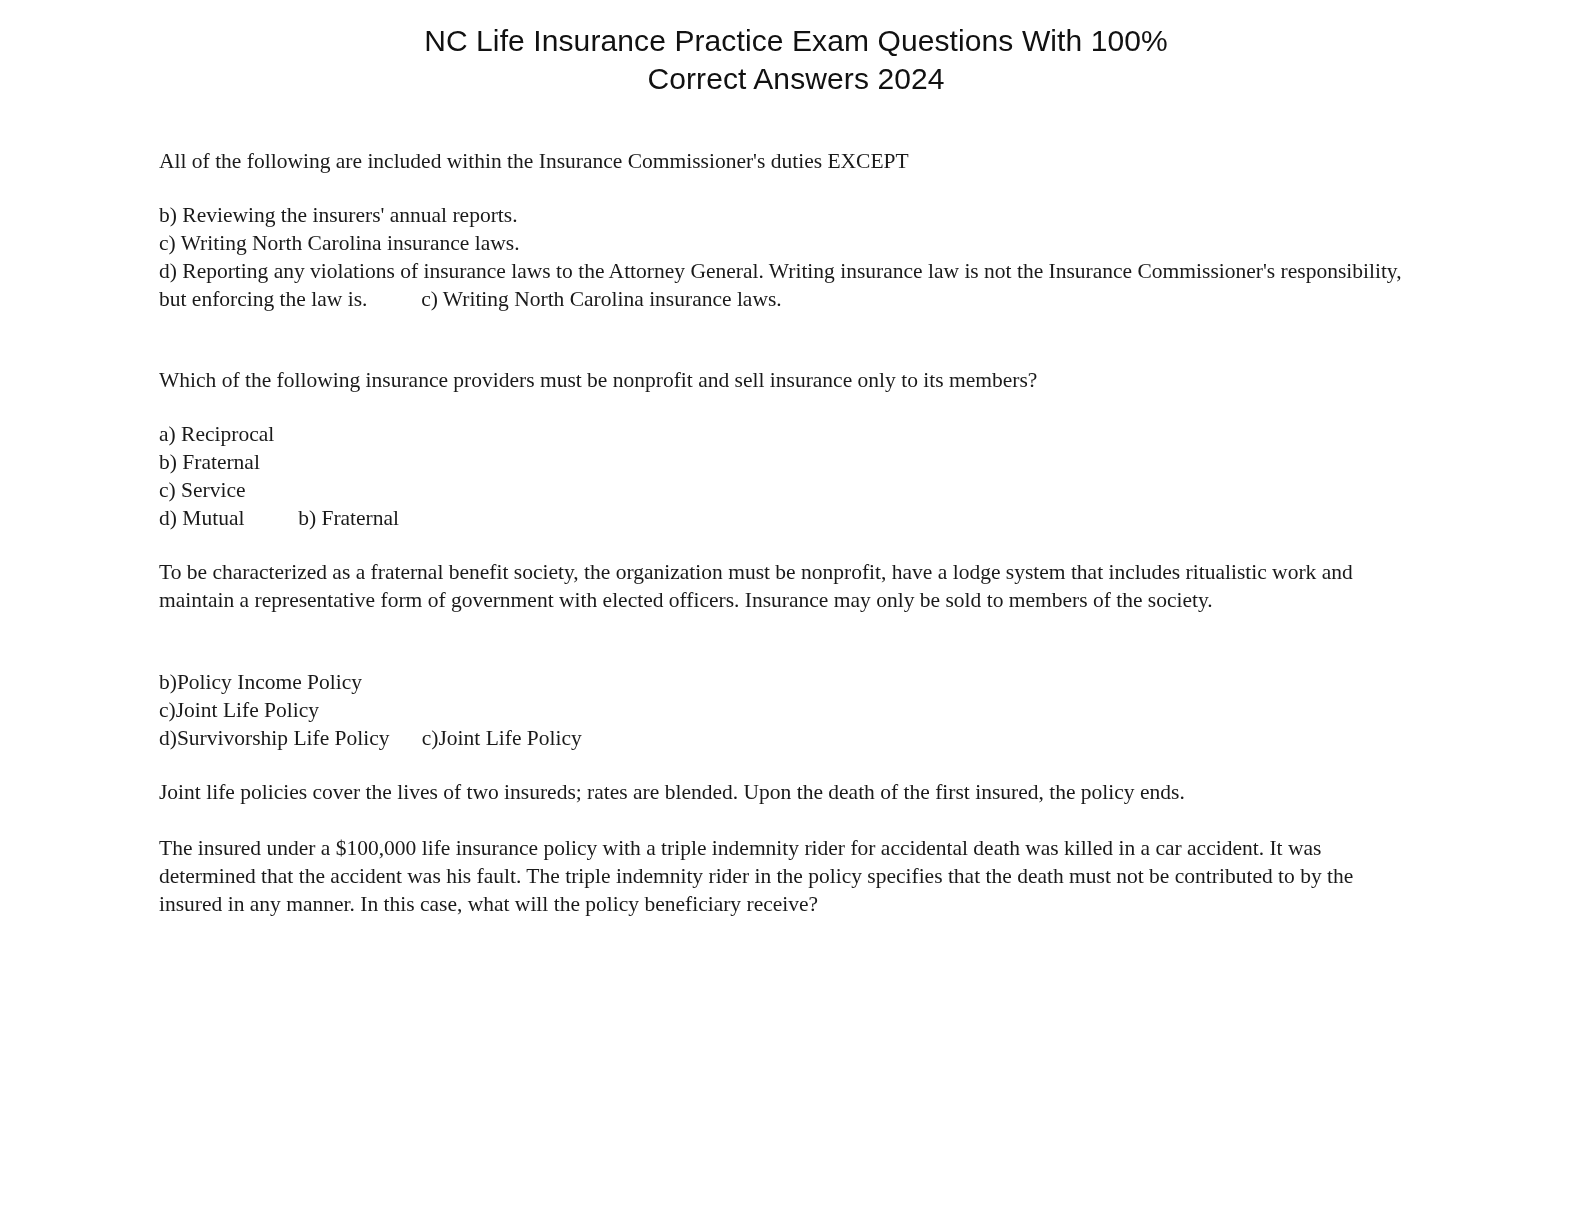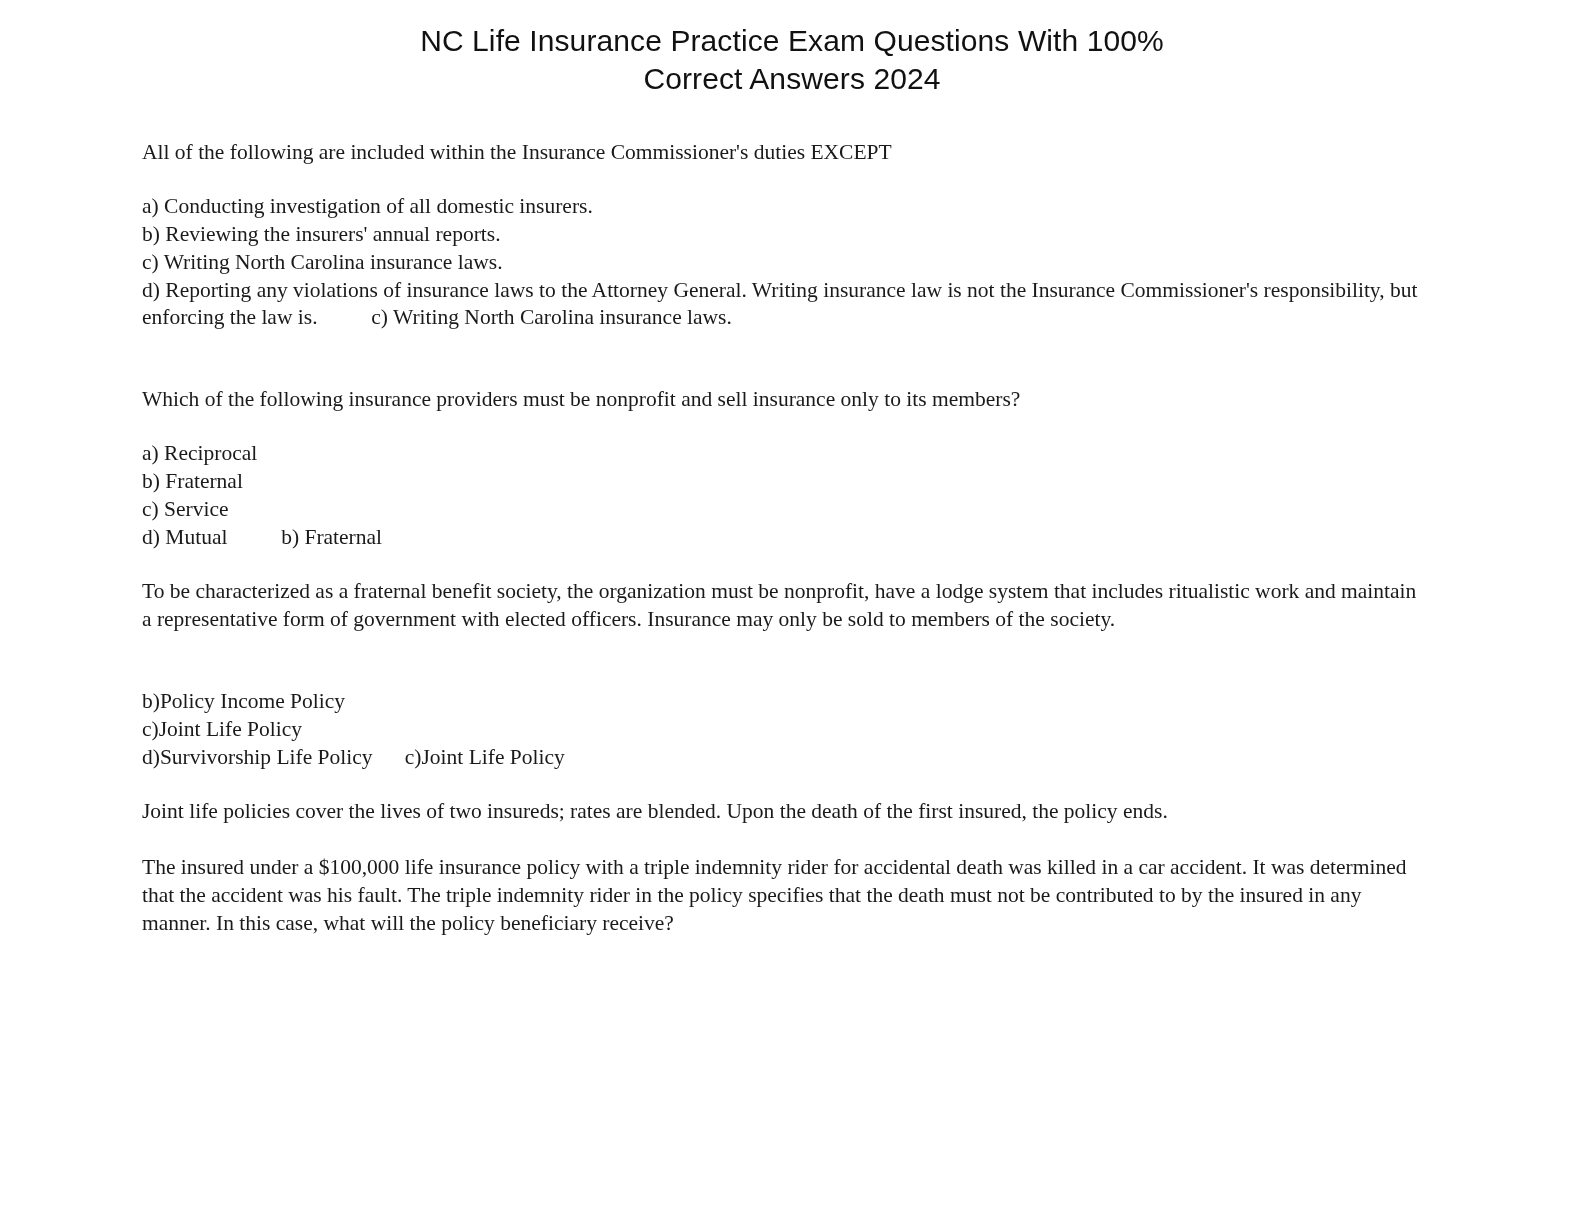--- a/index.html
+++ b/index.html
@@ -11,35 +11,35 @@
     width: 1584px;
     min-height: 1224px;
     font-family: "Liberation Serif", serif;
     color: #1a1a1a;
   }
   .page {
     position: relative;
     width: 1584px;
     min-height: 1224px;
     box-sizing: border-box;
-    padding: 22px 0 0 0;
+    padding: 22px 0 0 8px;
   }
   .doc-title {
     font-family: "Liberation Sans", sans-serif;
     font-size: 30px;
     line-height: 1.28;
     text-align: center;
     font-weight: 400;
     color: #111;
     margin: 0 auto;
     width: 1100px;
     letter-spacing: 0.1px;
   }
   .body-wrap {
-    margin: 0;
+    margin: 9px;
     padding: 0 160px 0 142px;
   }
   .block {
     font-family: "Liberation Serif", serif;
     font-size: 21.5px;
     line-height: 1.30;
     color: #1a1a1a;
     margin: 0;
   }
   .spacer-lg { height: 40px; }
@@ -58,21 +58,20 @@
     <span>Correct Answers 2024</span>
   </h1>
 
   <div class="spacer-lg"></div>
 
   <div class="body-wrap">
 
     <div class="block para">All of the following are included within the Insurance Commissioner's duties EXCEPT</div>
     <div class="spacer-sm"></div>
     <div class="opt-list">
-      <div class="block">a) Conducting investigation of all domestic insurers.</div>
       <div class="block">b) Reviewing the insurers' annual reports.</div>
       <div class="block">c) Writing North Carolina insurance laws.</div>
       <div class="block">d) Reporting any violations of insurance laws to the Attorney General. Writing insurance law is not the Insurance Commissioner's responsibility, but enforcing the law is.          c) Writing North Carolina insurance laws.</div>
     </div>
     <div class="spacer-sm"></div>
 
     <div class="spacer-md"></div>
 
     <div class="block para">Which of the following insurance providers must be nonprofit and sell insurance only to its members?</div>
     <div class="spacer-sm"></div>

